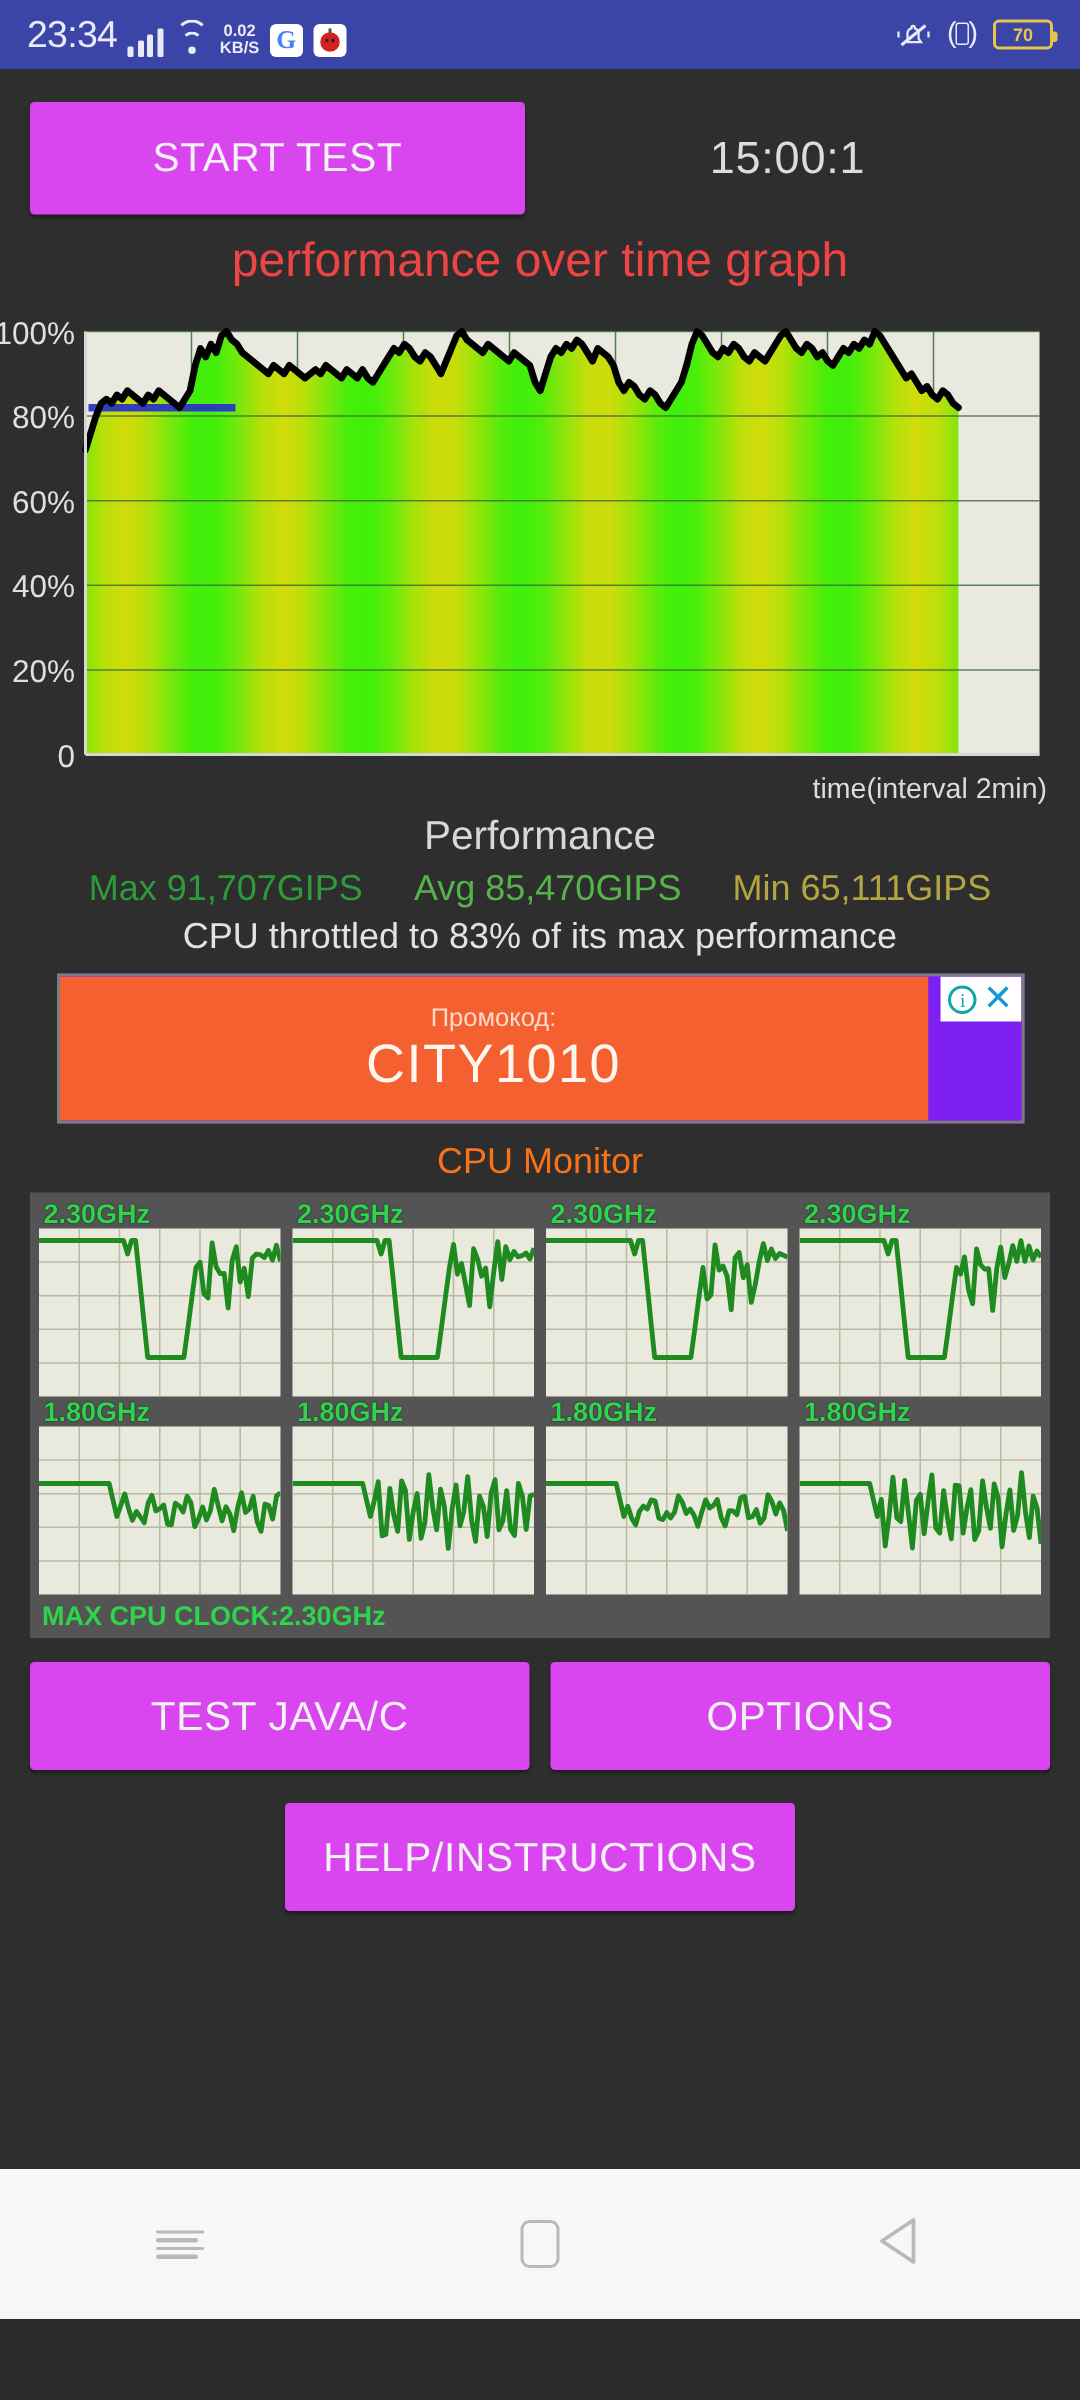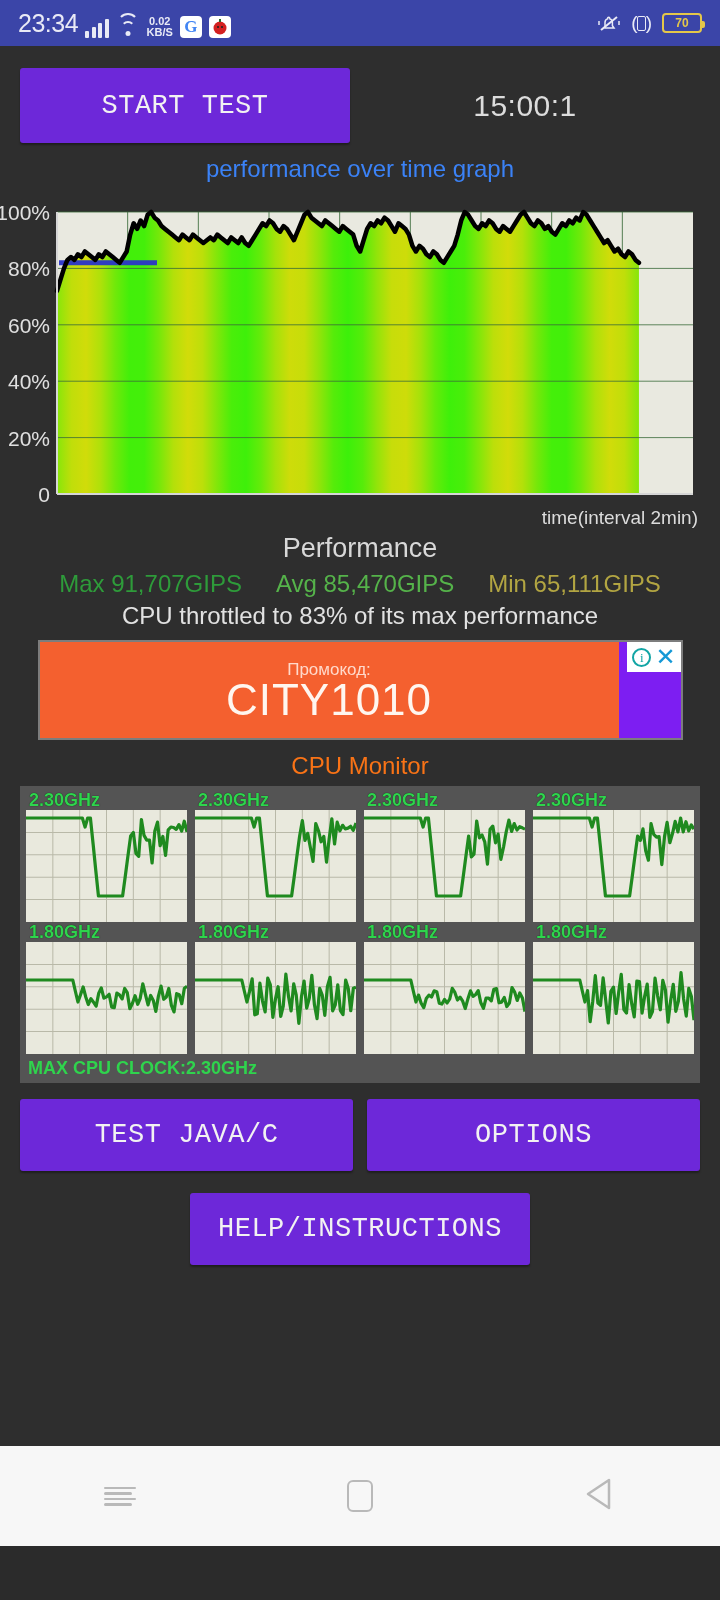--- a/index.html
+++ b/index.html
@@ -62,39 +62,39 @@
 
   
   #app{ width:720px; height:1500px; background:#2e2e2e; padding:0; position:relative; }
 
   
   #toprow{
     display:flex; align-items:center;
     padding:22px 20px 8px 20px;
   }
   .btn{
-    background:#6d28d9;
+    background:#d946ef;
     color:#f2f2f2;
     border:none;
     border-radius:3px;
     font-size:27px;
-    font-family:Liberation Mono, monospace;
+    font-family:Liberation Sans, sans-serif;
     letter-spacing:0.5px;
     box-shadow:0 2px 2px rgba(0,0,0,0.35);
     cursor:pointer;
     text-align:center;
   }
   #start-test{ width:330px; height:75px; }
   #timer{
     flex:1; text-align:center; font-size:30px; color:#dcdcdc;
     letter-spacing:0.5px;
   }
 
   
-  #chart-title{ text-align:center; font-size:24px; color:#3b82f6; margin-top:4px; }
+  #chart-title{ text-align:center; font-size:32px; color:#ef4444; margin-top:4px; }
   #chart-wrap{ position:relative; width:720px; height:340px; margin-top:4px; }
   #chart-svg{ display:block; }
   #xaxis-label{
     position:absolute; right:22px; bottom:-2px;
     font-size:19px; color:#dcdcdc;
   }
 
   
   #perf-title{ text-align:center; font-size:27px; color:#d8d8d8; margin-top:6px; }
   #perf-stats{
@@ -125,21 +125,21 @@
     border-radius:9px 9px 2px 2px;
   }
   #ad-brand{ font-size:22px; font-weight:bold; letter-spacing:-0.3px; z-index:2; }
   #ad-brand .o{ color:#fb8c1a; }
   #ad-brand .w{ color:#ffffff; }
   #ad-mid{
     flex:1; background:#f4602f; display:flex; flex-direction:column;
     align-items:center; justify-content:center;
   }
   #ad-promo-label{ font-size:17px; color:#ffd9cb; }
-  #ad-promo-code{ font-size:44px; color:#fff6ef; letter-spacing:1px; line-height:40px; }
+  #ad-promo-code{ font-size:36px; color:#fff6ef; letter-spacing:1px; line-height:40px; }
   #ad-right{ width:62px; background:#7d1ef2; }
   #ad-controls{
     position:absolute; top:0; right:0; background:#ffffff;
     display:flex; align-items:center; gap:4px; padding:2px 5px;
     height:30px;
   }
   .ad-i{
     width:19px;height:19px;border:2px solid #12a5a5;border-radius:50%;
     color:#12a5a5;font-size:13px;line-height:16px;text-align:center;font-family:"Liberation Serif",serif;
   }

